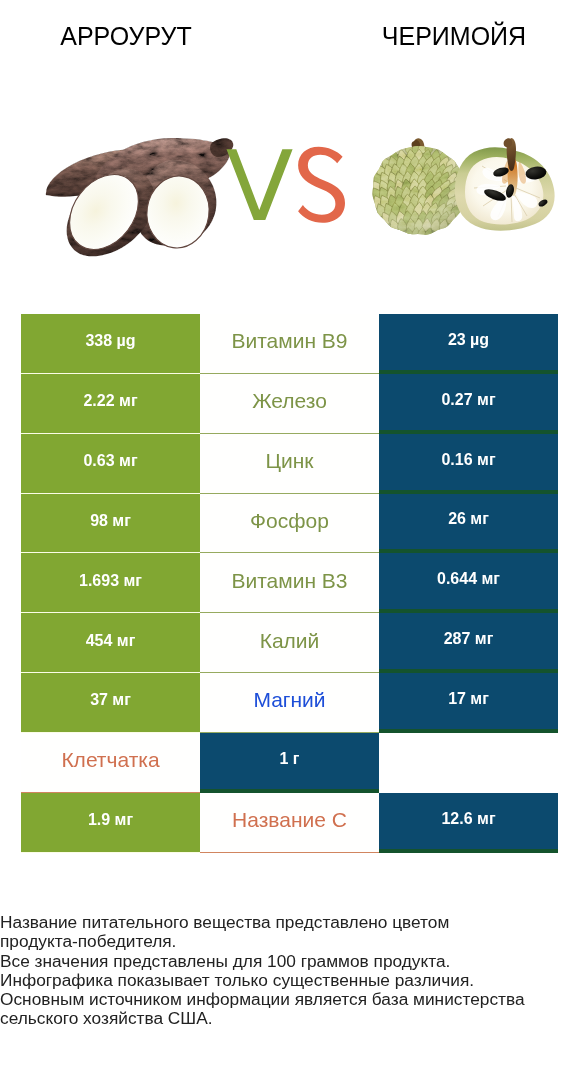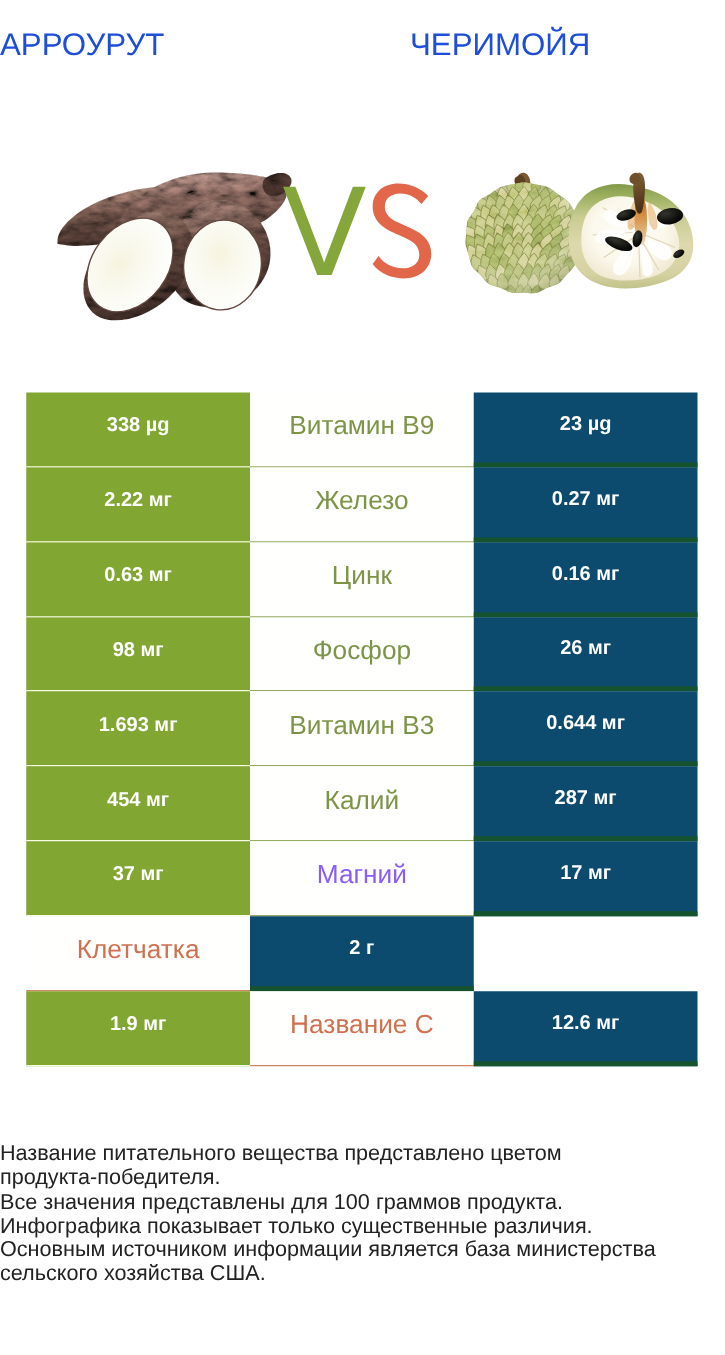--- a/index.html
+++ b/index.html
@@ -1,19 +1,19 @@
 <!DOCTYPE html>
 <html><head>
 <meta charset="utf-8">
 <style>
   *{box-sizing:border-box;margin:0;padding:0}
   html,body{width:580px;height:1084px;background:#fff}
   body{font-family:"Liberation Sans",sans-serif;-webkit-font-smoothing:antialiased}
   .page{position:relative;width:580px;height:1084px;background:#fff;overflow:hidden}
-  .title{position:absolute;top:22px;font-size:25px;color:#1d4ed8;font-weight:400;text-align:left;white-space:nowrap}
+  .title{position:absolute;top:22px;font-size:25px;color:#000000;font-weight:400;text-align:center;white-space:nowrap}
   .title.left{left:0;width:252px}
   .title.right{left:328px;width:252px}
   .hero{position:absolute;left:0;top:0;width:580px;height:300px}
   .tbl{position:absolute;left:21px;top:314px;width:440px}
   .row{display:flex;height:59.85px}
   .cell{flex:0 0 179px;display:flex;align-items:center;justify-content:center;white-space:nowrap;padding-bottom:4px}
   .cell.val{color:#fff;font-weight:700;font-size:16px}
   .cell.green{background:#81a732;border-bottom:1px solid #fbfde6}
   .cell.orange{background:#0c4a6e;border-bottom:4px solid #14532d}
   .cell.mid{background:#fffffe;border-bottom:1px solid #97ab60;font-weight:400;font-size:21px}
@@ -321,26 +321,26 @@
         <div class="cell mid win-left" style="color: rgb(125, 148, 71);">Витамин B3</div>
         <div class="cell val orange">0.644 мг</div>
       </div>
       <div class="row">
         <div class="cell val green">454 мг</div>
         <div class="cell mid win-left" style="color: rgb(125, 148, 71);">Калий</div>
         <div class="cell val orange">287 мг</div>
       </div>
       <div class="row">
         <div class="cell val green">37 мг</div>
-        <div class="cell mid win-left" style="color: #8b5cf6;">Магний</div>
+        <div class="cell mid win-left" style="color: #1d4ed8;">Магний</div>
         <div class="cell val orange">17 мг</div>
       </div>
       <div class="row">
         <div class="cell mid win-right" style="color: rgb(208, 112, 79);">Клетчатка</div>
-        <div class="cell val orange">2 г</div>
+        <div class="cell val orange">1 г</div>
       </div>
       <div class="row">
         <div class="cell val green">1.9 мг</div>
         <div class="cell mid win-right" style="color: rgb(208, 112, 79);">Название C</div>
         <div class="cell val orange">12.6 мг</div>
       </div>
     </div>
   <div class="foot" id="foot">
       <div>Название питательного вещества представлено цветом</div>
       <div>продукта-победителя.</div>

